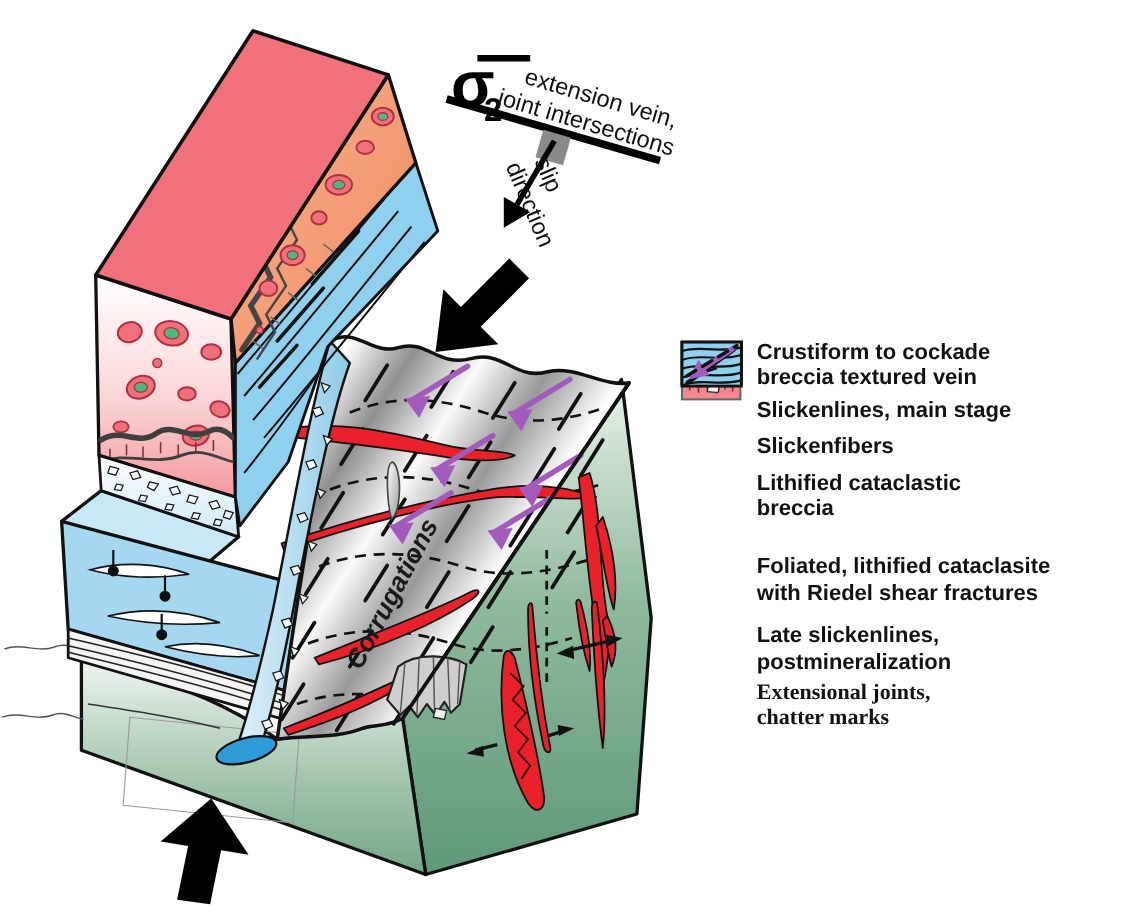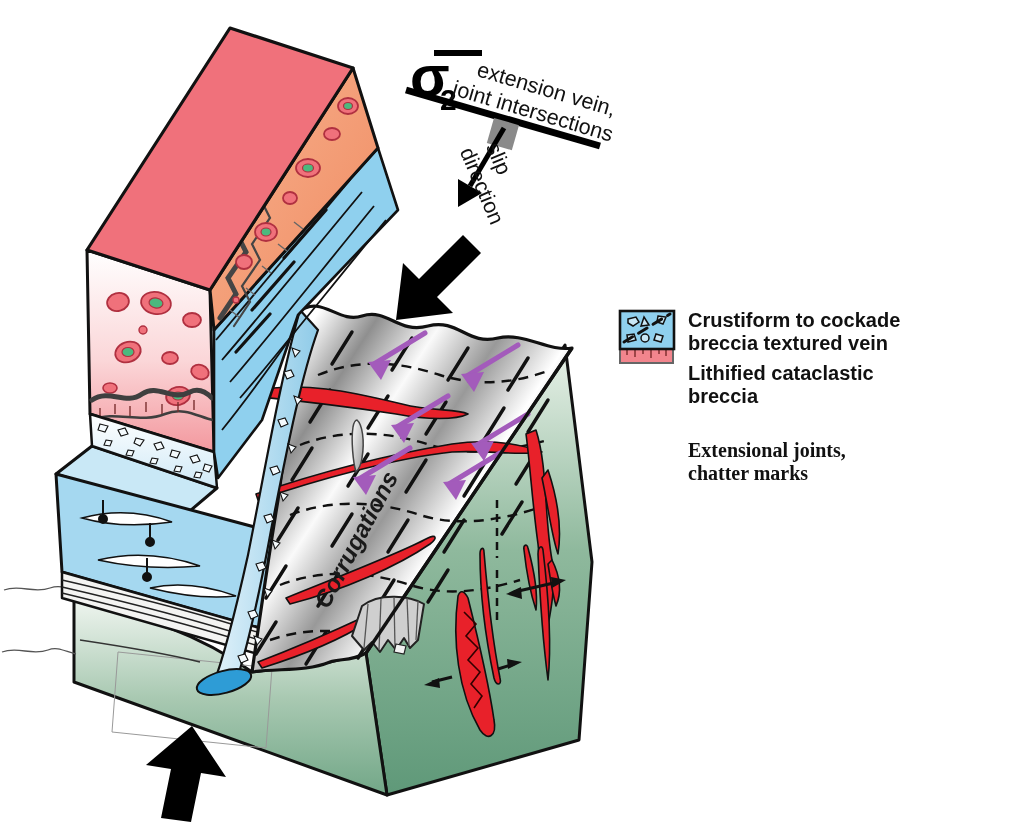--- a/index.html
+++ b/index.html
@@ -368,41 +368,92 @@
               <line x1="33" y1="37" x2="33" y2="49"></line>
           <line x1="41" y1="33" x2="41" y2="45"></line>
               <line x1="48" y1="36" x2="48" y2="47"></line>
         </g>
       </svg>
     </span>
     <span class="legend-label">Crustiform to cockade
 breccia textured vein</span>
   </div>
 
-
+  <div class="legend-item li-2">
+    <span class="legend-icon">
+      <svg width="58" height="36" viewBox="0 0 58 36">
+        <line x1="6" y1="32" x2="52" y2="4" stroke="#111" stroke-width="4" stroke-linecap="round"></line>
+      </svg>
+    </span>
+    <span class="legend-label">Slickenlines, main stage</span>
+  </div>
+
+  <div class="legend-item li-3">
+    <span class="legend-icon">
+      <svg width="60" height="48" viewBox="0 0 60 48">
+        <path d="M4,36 C8,22 16,10 28,6 C42,3 52,8 54,12 L48,38 L44,33 L39,40 L33,34 L27,41 L21,35 L15,40 L9,35 Z" fill="#CFCFCF" stroke="#222" stroke-width="2" stroke-linejoin="round"></path>
+        <g stroke="#555" stroke-width="1.3">
+          <line x1="14" y1="14" x2="11" y2="36"></line>
+              <line x1="24" y1="8" x2="22" y2="38"></line>
+          <line x1="34" y1="5" x2="33" y2="38"></line>
+              <line x1="44" y1="7" x2="44" y2="36"></line>
+        </g>
+        <path d="M26,40 l10,1 l-1,7 l-10,-1 z" fill="#f4f4f4" stroke="#222" stroke-width="1.3"></path>
+      </svg>
+    </span>
+    <span class="legend-label">Slickenfibers</span>
+  </div>
 
   <div class="legend-item li-4">
     <span class="legend-icon">
       <svg width="58" height="42" viewBox="0 0 58 42">
         <rect x="2" y="2" width="54" height="38" fill="#8FD0EE" stroke="#111" stroke-width="2.6"></rect>
         <g fill="#C9E8F6" stroke="#111" stroke-width="1.5">
           <path d="M10,10 l8,-2 l3,5 l-6,4 l-5,-3 z"></path>
               <path d="M26,8 l5,8 l-8,1 z"></path>
           <path d="M40,7 l8,1 l-3,7 l-6,-2 z"></path>
               <path d="M9,26 l7,-1 l2,6 l-8,2 z"></path>
           <circle cx="27" cy="29" r="4"></circle>
               <path d="M38,25 l7,2 l-2,6 l-7,-2 z"></path>
         </g>
       </svg>
     </span>
     <span class="legend-label">Lithified cataclastic
 breccia</span>
   </div>
 
-
+  <div class="legend-item li-5">
+    <span class="legend-icon">
+      <svg width="58" height="44" viewBox="0 0 58 44">
+        <rect x="2" y="2" width="54" height="40" fill="#8FD0EE" stroke="#111" stroke-width="2.6"></rect>
+        <g stroke="#111" stroke-width="2" fill="none">
+          <path d="M3,10 C16,5 34,12 55,7"></path>
+              <path d="M3,18 C18,12 36,20 55,14"></path>
+          <path d="M3,26 C18,20 36,28 55,22"></path>
+              <path d="M3,34 C18,28 36,36 55,30"></path>
+          <path d="M3,41 C18,35 36,42 55,37"></path>
+        </g>
+        <path d="M7,39 L49,9" stroke="#111" stroke-width="4" stroke-linecap="round"></path>
+        <path d="M20,30 L32,26 L25,21" fill="none" stroke="#111" stroke-width="2.4"></path>
+      </svg>
+    </span>
+    <span class="legend-label">Foliated, lithified cataclasite
+with Riedel shear fractures</span>
+  </div>
+
+  <div class="legend-item li-6">
+    <span class="legend-icon">
+      <svg width="58" height="40" viewBox="0 0 58 40">
+        <line x1="48" y1="8" x2="18" y2="28" stroke="#A35BBB" stroke-width="5" stroke-linecap="round"></line>
+        <path d="M8,36 L27,32 L17,18 Z" fill="#A35BBB"></path>
+      </svg>
+    </span>
+    <span class="legend-label">Late slickenlines,
+postmineralization</span>
+  </div>
 
 
   <div class="legend-item li-8">
     <span class="legend-icon">
       <svg width="58" height="38" viewBox="0 0 58 38">
         <line x1="6" y1="33" x2="52" y2="5" stroke="#111" stroke-width="3" stroke-dasharray="10 7" stroke-linecap="round"></line>
       </svg>
     </span>
     <span class="legend-label">Extensional joints,
 chatter marks</span>

